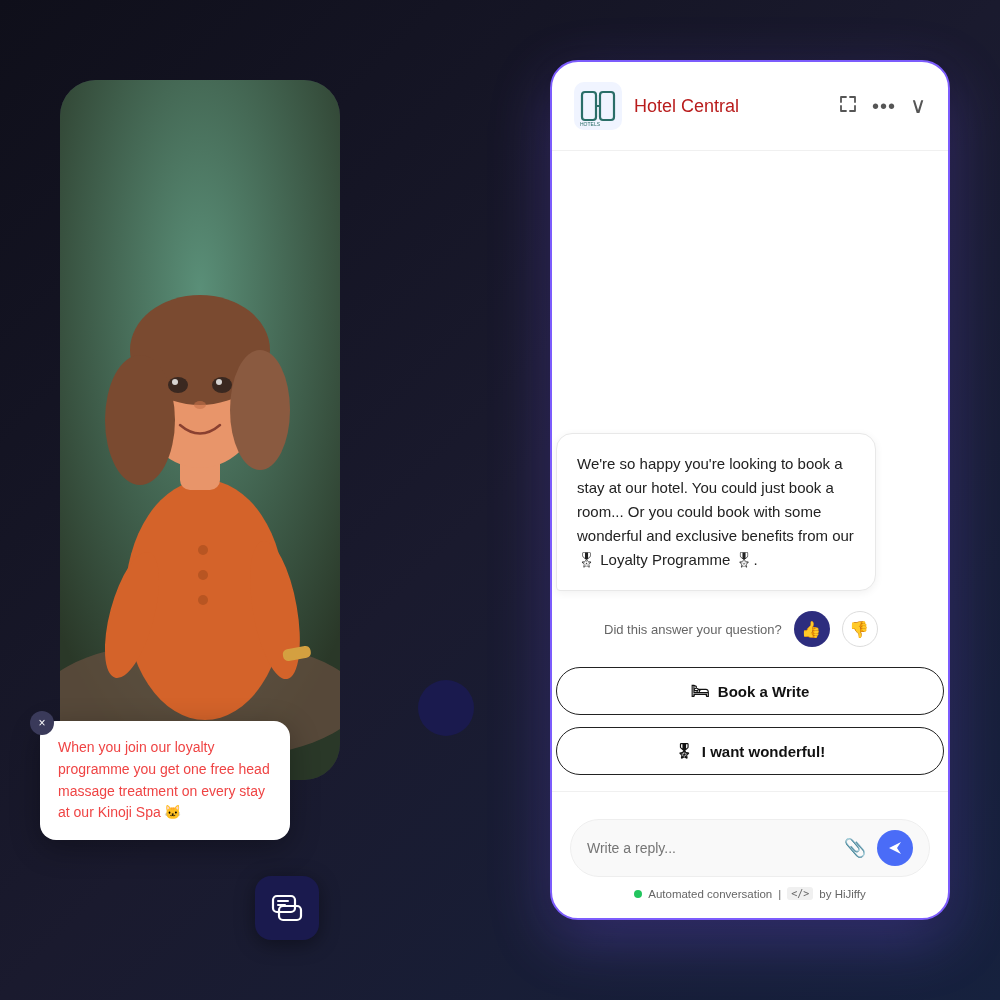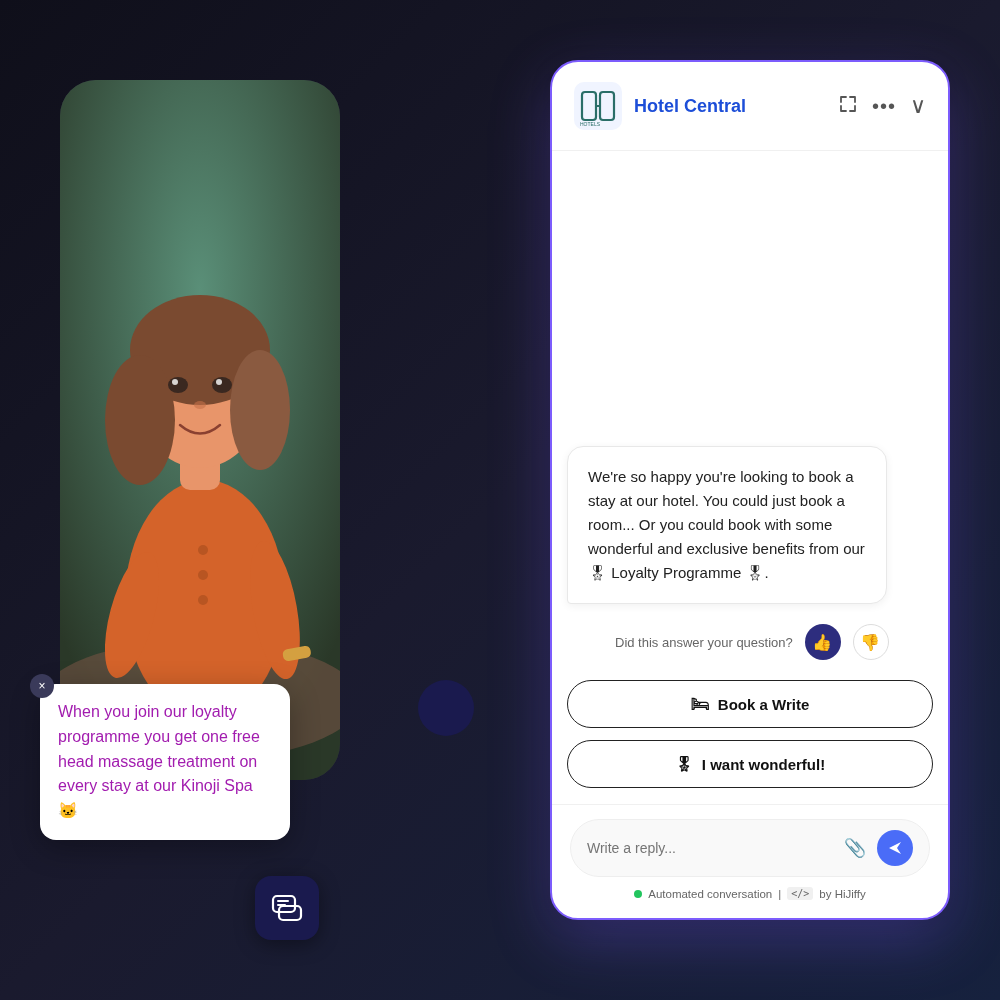--- a/index.html
+++ b/index.html
@@ -69,22 +69,22 @@
       border-radius: 50%;
       display: flex;
       align-items: center;
       justify-content: center;
       color: white;
       font-size: 12px;
       cursor: pointer;
     }
 
     .loyalty-bubble-text {
-      font-size: 16px;
-      color: #a21caf;
+      font-size: 14px;
+      color: #ef4444;
       line-height: 1.55;
     }
 
     
     .chat-icon-btn {
       position: absolute;
       left: 255px;
       bottom: 60px;
       width: 64px;
       height: 64px;
@@ -138,22 +138,22 @@
     }
 
     .hotel-logo {
       width: 48px;
       height: 48px;
       flex-shrink: 0;
     }
 
     .hotel-name {
       font-size: 18px;
-      font-weight: 700;
-      color: #1d4ed8;
+      font-weight: 400;
+      color: #b91c1c;
       flex: 1;
     }
 
     .header-actions {
       display: flex;
       align-items: center;
       gap: 14px;
     }
 
     .expand-icon {
@@ -172,21 +172,21 @@
     .chevron-icon {
       color: #444;
       font-size: 20px;
       cursor: pointer;
     }
 
     
     .widget-body {
       flex: 1;
       overflow-y: auto;
-      padding: 24px 15px 16px;
+      padding: 24px 4px 16px;
       display: flex;
       flex-direction: column;
       gap: 16px;
     }
 
     
     .bot-message {
       background: white;
       border: 1px solid #e8e8e8;
       border-radius: 16px 16px 16px 4px;
@@ -254,21 +254,21 @@
       cursor: pointer;
       display: flex;
       align-items: center;
       justify-content: center;
       gap: 8px;
       transition: background 0.2s;
     }
 
     
     .widget-footer {
-      padding: 14px 18px 18px;
+      padding: 27px 18px 18px;
       border-top: 1px solid #f0f0f0;
       flex-shrink: 0;
     }
 
     .reply-input-row {
       display: flex;
       align-items: center;
       gap: 10px;
       background: #f9f9f9;
       border-radius: 50px;

